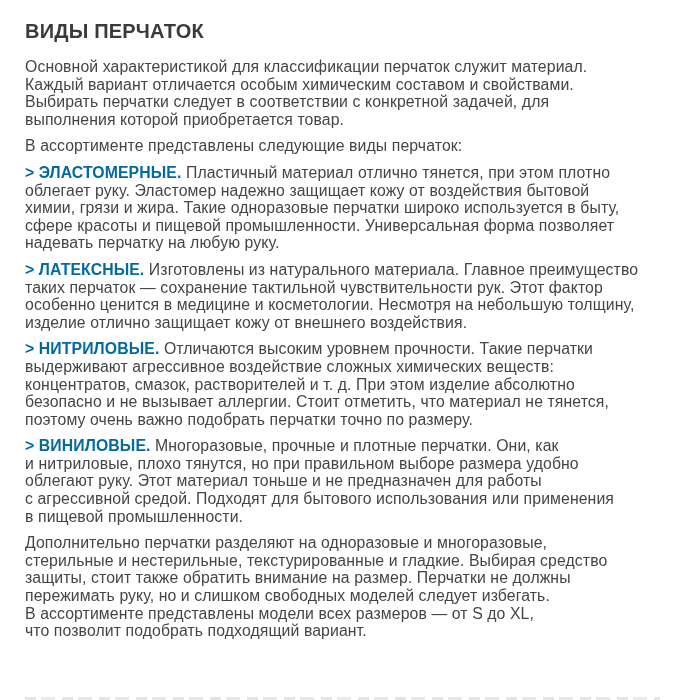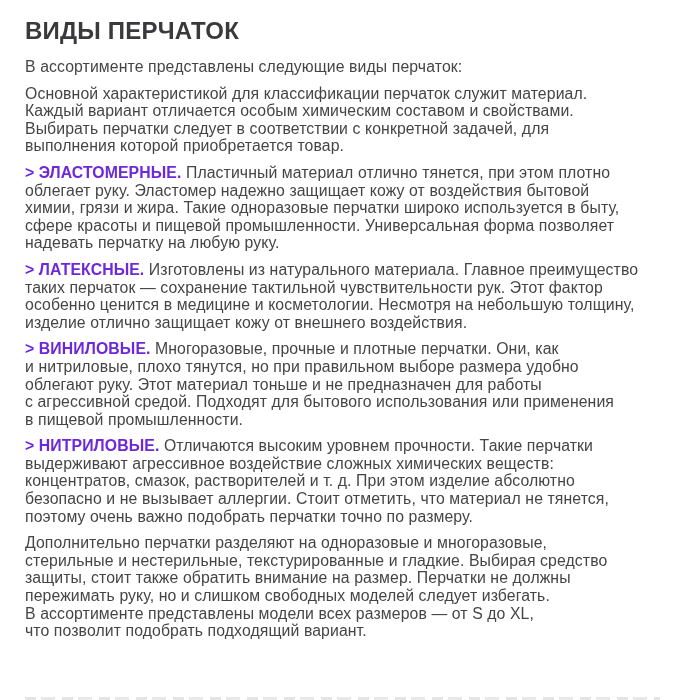--- a/index.html
+++ b/index.html
@@ -14,37 +14,37 @@
     position: relative;
     font-family: "Liberation Sans", "DejaVu Sans", sans-serif;
   }
   .doc {
     box-sizing: border-box;
     width: 700px;
     padding: 16px 16px 0 25px;
   }
   .doc-title {
     margin: 0 0 12px 0;
-    font-size: 24px;
+    font-size: 20px;
     line-height: 30px;
     font-weight: bold;
     color: #3a3a3c;
     letter-spacing: 0.2px;
   }
   .para {
     margin: 0 0 9px 0;
     font-size: 15.8px;
     line-height: 17.6px;
     color: #454547;
     white-space: pre-line;
     letter-spacing: 0.1px;
   }
   .para strong {
     font-weight: bold;
-    color: #6d28d9;
+    color: #0369a1;
   }
   .cutoff-line {
     position: absolute;
     left: 25px;
     right: 40px;
     bottom: 0;
     height: 3px;
     opacity: 0.55;
     background: repeating-linear-gradient(
       90deg,
@@ -55,49 +55,49 @@
     );
   }
 </style>
 </head>
 <body>
 
 <div class="doc">
 
   <h1 class="doc-title">ВИДЫ ПЕРЧАТОК</h1>
 
-  <p class="para">В ассортименте представлены следующие виды перчаток:</p>
-
   <p class="para">Основной характеристикой для классификации перчаток служит материал.
 Каждый вариант отличается особым химическим составом и свойствами.
 Выбирать перчатки следует в соответствии с конкретной задачей, для
 выполнения которой приобретается товар.</p>
+
+  <p class="para">В ассортименте представлены следующие виды перчаток:</p>
 
   <p class="para"><strong>&gt; ЭЛАСТОМЕРНЫЕ.</strong><span> Пластичный материал отлично тянется, при этом плотно
 облегает руку. Эластомер надежно защищает кожу от воздействия бытовой
 химии, грязи и жира. Такие одноразовые перчатки широко используется в быту,
 сфере красоты и пищевой промышленности. Универсальная форма позволяет
 надевать перчатку на любую руку.</span></p>
 
   <p class="para"><strong>&gt; ЛАТЕКСНЫЕ.</strong><span> Изготовлены из натурального материала. Главное преимущество
 таких перчаток — сохранение тактильной чувствительности рук. Этот фактор
 особенно ценится в медицине и косметологии. Несмотря на небольшую толщину,
 изделие отлично защищает кожу от внешнего воздействия.</span></p>
 
+  <p class="para"><strong>&gt; НИТРИЛОВЫЕ.</strong><span> Отличаются высоким уровнем прочности. Такие перчатки
+выдерживают агрессивное воздействие сложных химических веществ:
+концентратов, смазок, растворителей и т. д. При этом изделие абсолютно
+безопасно и не вызывает аллергии. Стоит отметить, что материал не тянется,
+поэтому очень важно подобрать перчатки точно по размеру.</span></p>
+
   <p class="para"><strong>&gt; ВИНИЛОВЫЕ.</strong><span> Многоразовые, прочные и плотные перчатки. Они, как
 и нитриловые, плохо тянутся, но при правильном выборе размера удобно
 облегают руку. Этот материал тоньше и не предназначен для работы
 с агрессивной средой. Подходят для бытового использования или применения
 в пищевой промышленности.</span></p>
-
-  <p class="para"><strong>&gt; НИТРИЛОВЫЕ.</strong><span> Отличаются высоким уровнем прочности. Такие перчатки
-выдерживают агрессивное воздействие сложных химических веществ:
-концентратов, смазок, растворителей и т. д. При этом изделие абсолютно
-безопасно и не вызывает аллергии. Стоит отметить, что материал не тянется,
-поэтому очень важно подобрать перчатки точно по размеру.</span></p>
 
 
   <p class="para">Дополнительно перчатки разделяют на одноразовые и многоразовые,
 стерильные и нестерильные, текстурированные и гладкие. Выбирая средство
 защиты, стоит также обратить внимание на размер. Перчатки не должны
 пережимать руку, но и слишком свободных моделей следует избегать.
 В ассортименте представлены модели всех размеров — от S до XL,
 что позволит подобрать подходящий вариант.</p>
 
 </div>

